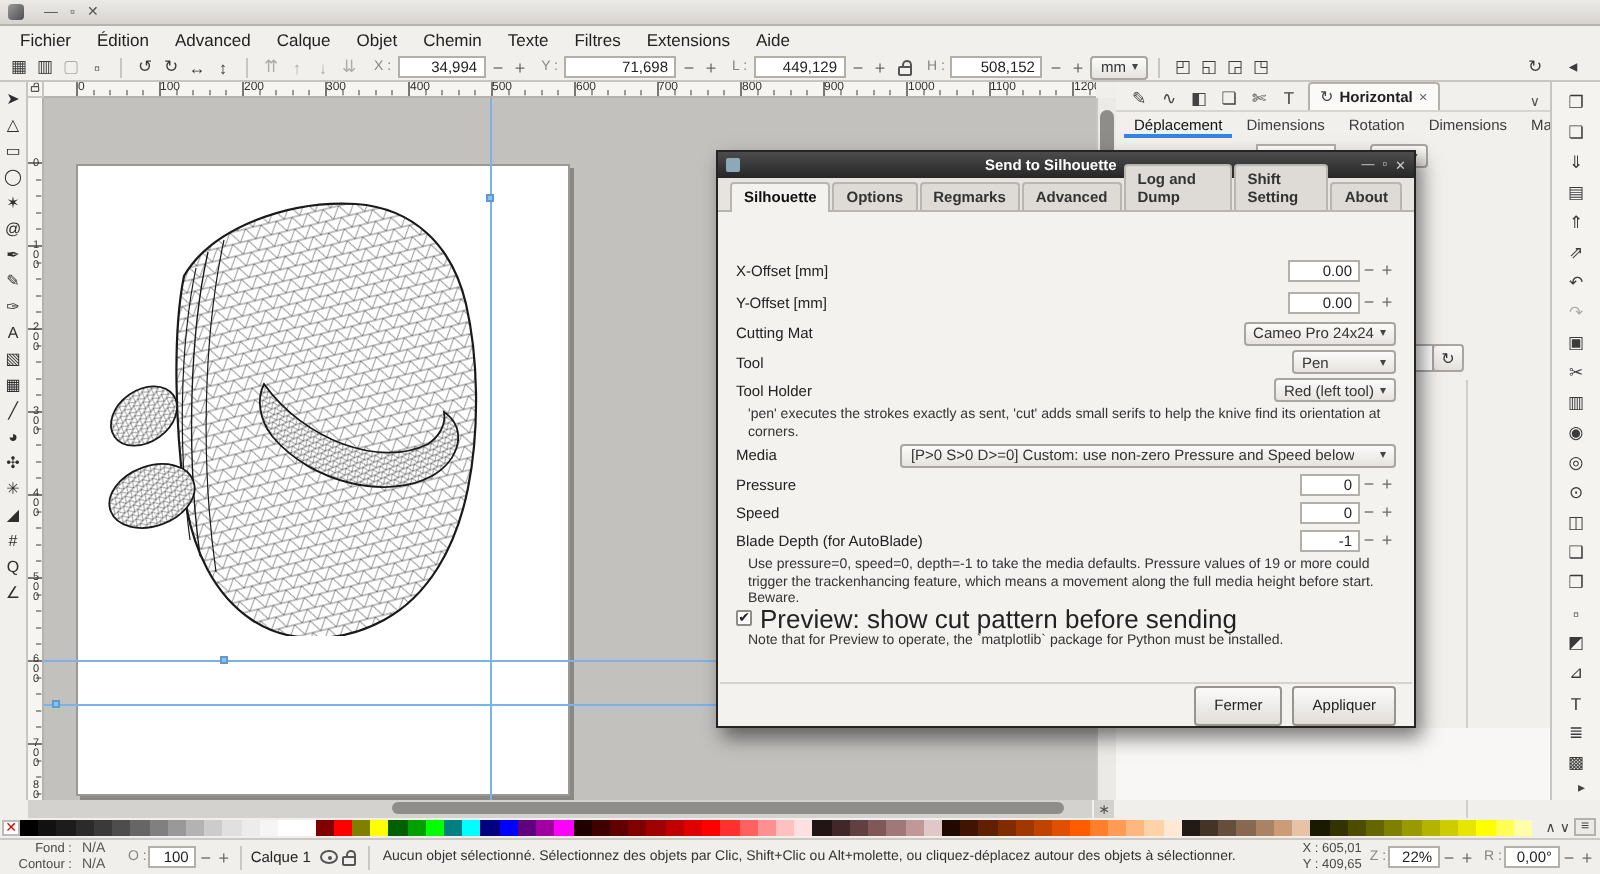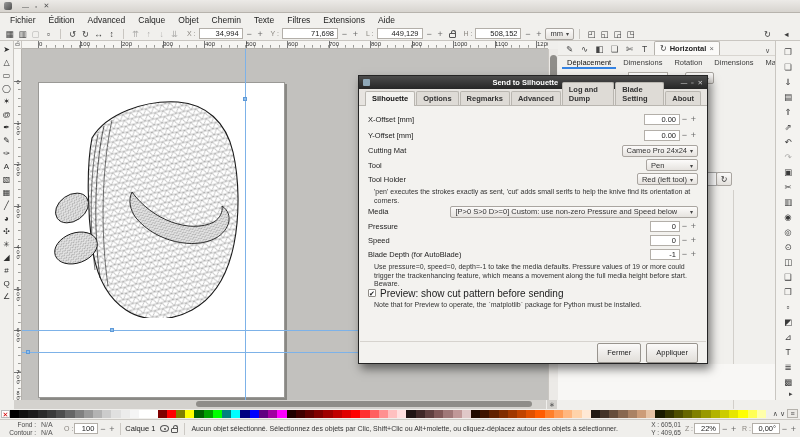--- a/index.html
+++ b/index.html
@@ -74,21 +74,21 @@
 #snaparrow{left:789px;top:389px;width:8px;height:9px;font-size:7px;color:#444;display:flex;align-items:center}
 
 #dialog{left:358px;top:75px;width:350px;height:289px;background:#f3f2ef;border:1px solid #242424;box-shadow:3px 5px 9px rgba(0,0,0,.5)}
 #dlg-title{height:13px;background:linear-gradient(#4c4c4c,#262626);display:flex;align-items:center;padding:0 4px;color:#eee}
 #dlg-title .dicon{width:7px;height:7px;background:#8fa8b8;border-radius:1px;margin-right:4px}
 #dlg-title .dttl{flex:1;text-align:center;font-weight:bold;font-size:7.5px;color:#fff}
 #dlg-title .dbtn{font-size:6.5px;color:#cfcfcf;margin-left:4px}
 #dlg-tabs{display:flex;align-items:flex-end;height:17px;padding:3px 6px 0 6px;gap:1px;background:#e7e4e0;border-bottom:1px solid #b9b6b0}
 #dlg-tabs .dtab2{font-size:7.5px;font-weight:bold;color:#333;background:#dedbd6;border:1px solid #b9b6b0;border-bottom:none;border-radius:2px 2px 0 0;padding:2px 6px 2px 6px}
 #dlg-tabs .dtab2.active{background:#f3f2ef;color:#111;position:relative;top:1px;padding-bottom:3px}
-#dlg-body{padding:5px 9px 0 9px}
+#dlg-body{padding:21px 9px 0 9px}
 .drow{display:flex;align-items:center}
 .drow .lab{font-size:7.5px;color:#222}
 .drow .ctrl{margin-left:auto;display:flex;align-items:center}
 .help{font-size:7px;color:#333;line-height:8.5px;padding:2px 0 2px 6px}
 .cbrow{display:flex;align-items:center;gap:4px;height:12px}
 .cbbox{width:8px;height:8px;background:#fff;border:1px solid #8f8c87;border-radius:1px;font-size:7px;line-height:7px;text-align:center;color:#222}
 #dlg-btnbar{position:absolute;left:1px;right:1px;bottom:0;height:22px;border-top:1px solid #d6d3ce;display:flex;align-items:center;justify-content:flex-end;gap:5px;padding:0 8px;background:#f3f2ef}
 .dbutton{height:20px;padding:0 9px;background:linear-gradient(#fbfaf9,#e1ded9);border:1px solid #98948e;border-radius:2px;font-size:7.5px;color:#222;display:flex;align-items:center}
 
 #palette{left:0;top:409px;width:766px;height:10px;background:#f0efec;display:flex;align-items:center;padding-left:1px}
@@ -358,21 +358,21 @@
     <span class="dbtn">—</span>
     <span class="dbtn">▫</span>
     <span class="dbtn">✕</span>
   </div>
   <div id="dlg-tabs">
       <span class="dtab2 active">Silhouette</span>
       <span class="dtab2">Options</span>
       <span class="dtab2">Regmarks</span>
       <span class="dtab2">Advanced</span>
       <span class="dtab2">Log and Dump</span>
-      <span class="dtab2">Blade Setting</span>
+      <span class="dtab2">Shift Setting</span>
       <span class="dtab2">About</span>
     </div>
   <div id="dlg-body">
     <div class="drow" style="height:16px">
       <span class="lab">X-Offset [mm]</span>
       <span class="ctrl">
           <span class="fld" style="width:36px">0.00</span>
           <span class="sp">−</span>
           <span class="sp">+</span>
         </span>
@@ -442,21 +442,21 @@
       <span class="lab">Blade Depth (for AutoBlade)</span>
       <span class="ctrl">
           <span class="fld" style="width:30px">-1</span>
           <span class="sp">−</span>
           <span class="sp">+</span>
         </span>
     </div>
     <div class="help" style="height:26px">Use pressure=0, speed=0, depth=-1 to take the media defaults. Pressure values of 19 or more could trigger the trackenhancing feature, which means a movement along the full media height before start. Beware.</div>
     <div class="cbrow">
       <span class="cbbox">✔</span>
-      <span style="font-size:10px">Preview: show cut pattern before sending</span>
+      <span style="font-size:13px">Preview: show cut pattern before sending</span>
     </div>
     <div class="help">Note that for Preview to operate, the `matplotlib` package for Python must be installed.</div>
   </div>
   <div id="dlg-btnbar">
     <span class="dbutton">Fermer</span>
     <span class="dbutton">Appliquer</span>
   </div>
 </div>
 
 <div class="abs" id="palette">

